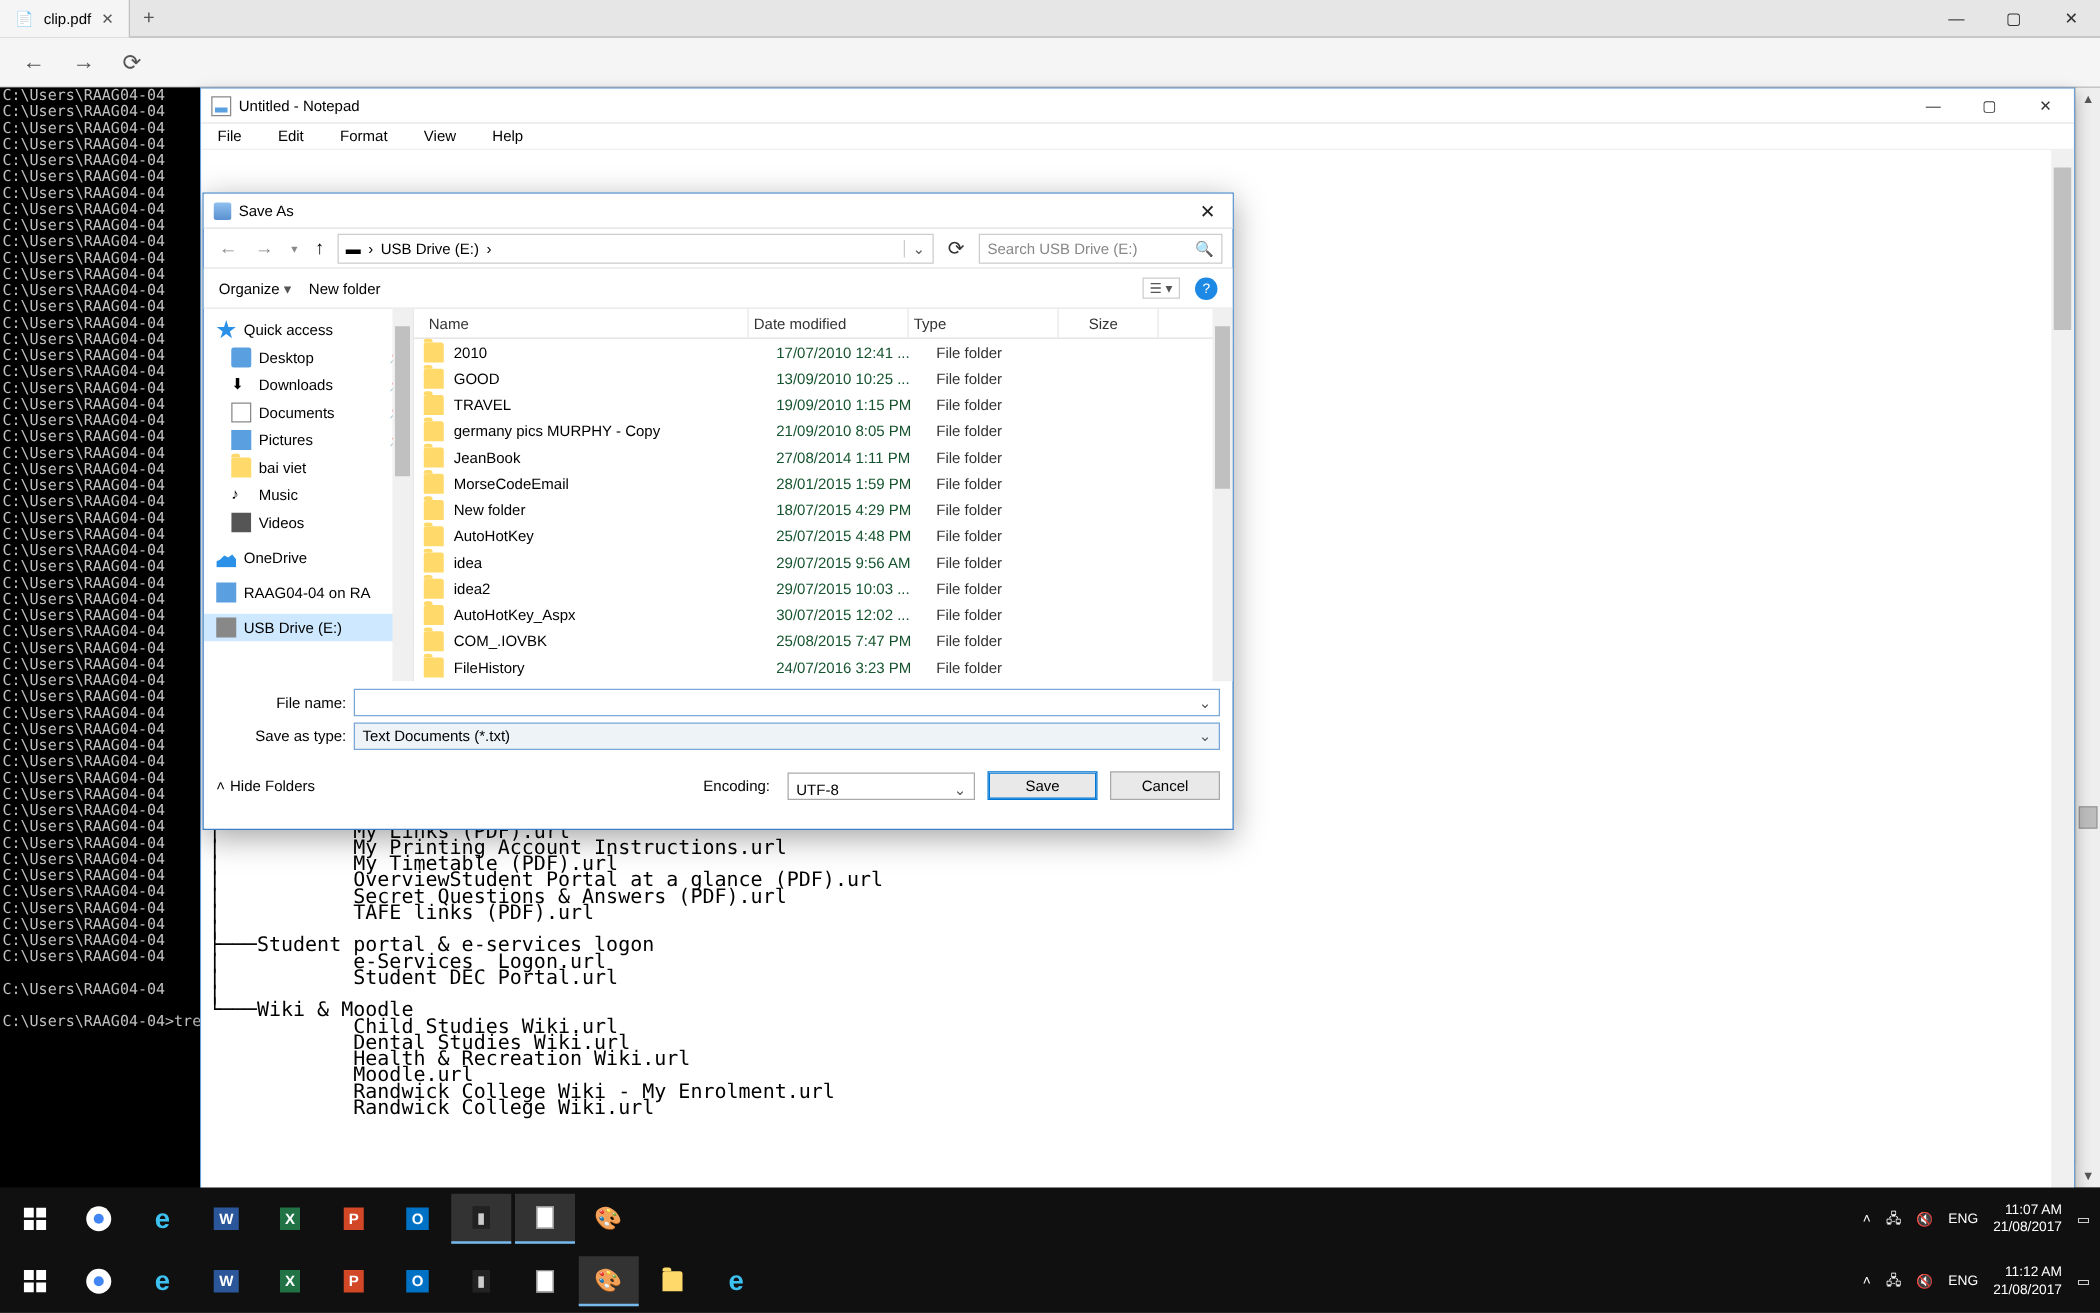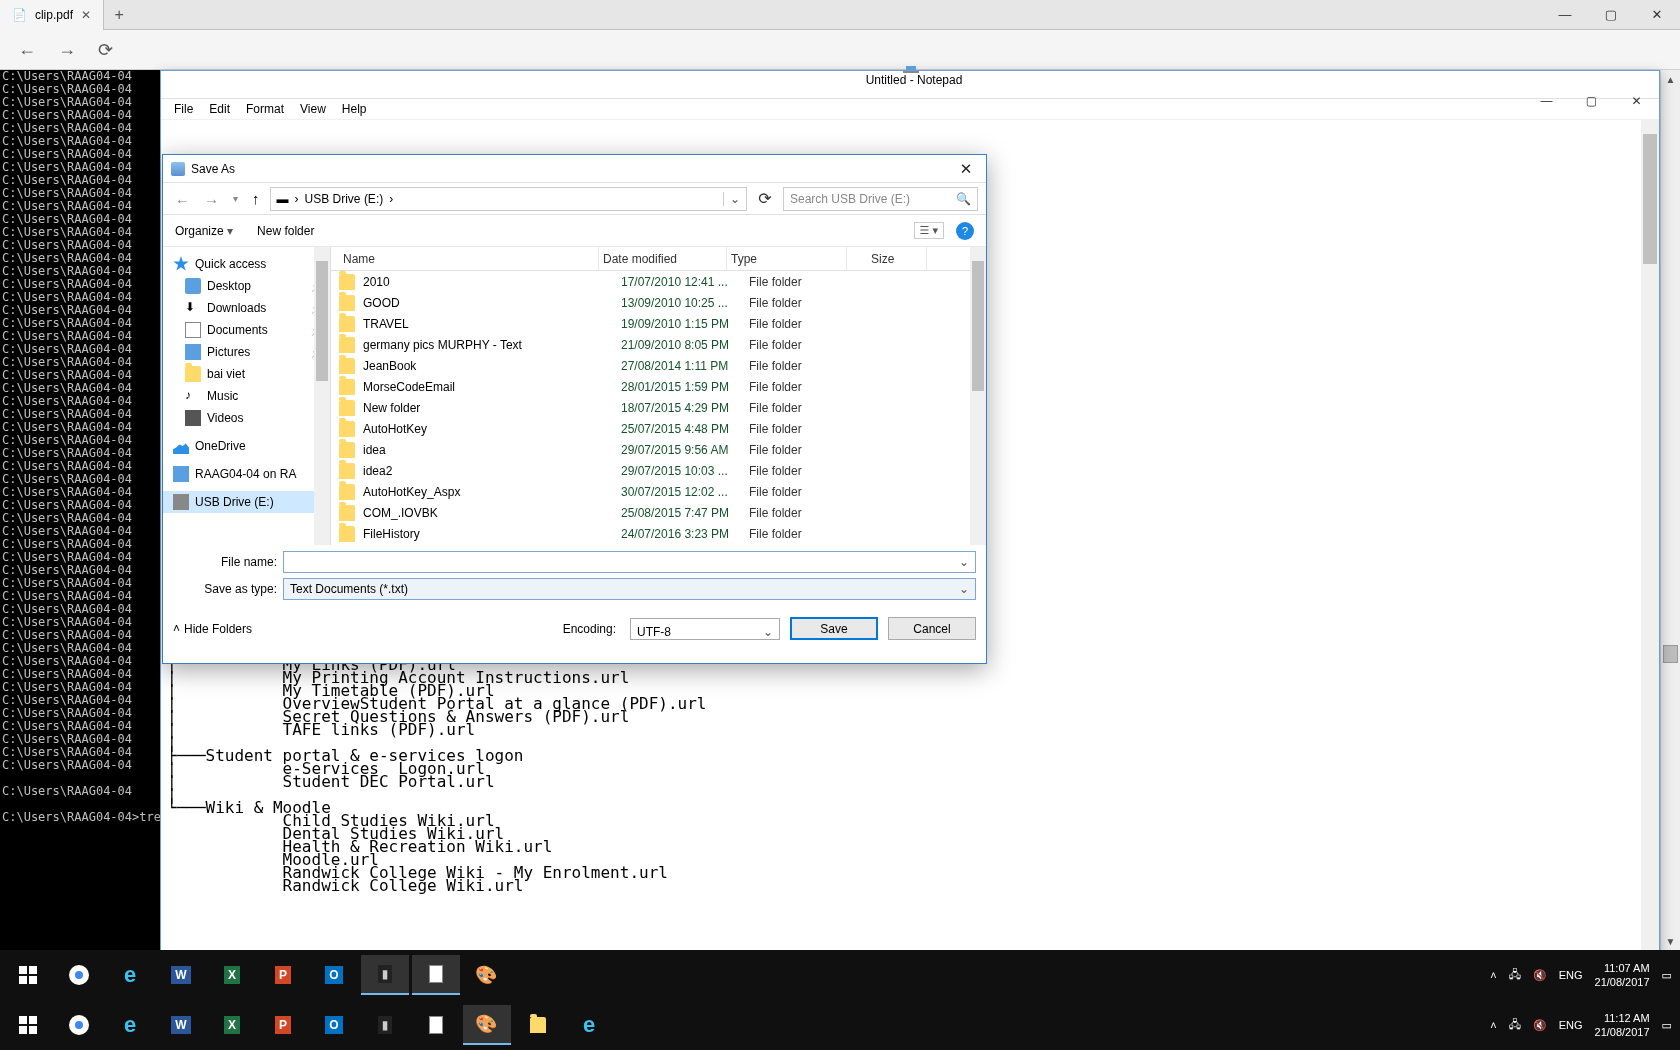--- a/index.html
+++ b/index.html
@@ -24,26 +24,26 @@
 .content { position: relative; width: 100%; height: calc(100% - 70px - 50px - 50px); background: #000; }
 
 
 .console { position: absolute; left: 2px; top: 0; right: 0; bottom: 0; color: #c0c0c0; font-family: "Consolas","Lucida Console",monospace; font-size: 12px; line-height: 13px; white-space: pre; }
 .consolescroll { position:absolute; right:0; top:0; bottom:0; width:20px; background:#eee; border-left:1px solid #ccc;}
 .consolescroll .thumb{position:absolute; left:2px; right:2px; top:575px; height:18px; background:#bdbdbd; border:1px solid #999;}
 .consolescroll .arrow{position:absolute;left:0;right:0;height:18px;display:flex;align-items:center;justify-content:center;font-size:10px;color:#555;background:#eee;}
 
 
 .notepad { position: absolute; left: 160px; top: 0; width: 1500px; height: 935px; background: #fff; border: 1px solid #6aa0d8; box-shadow: 0 4px 12px rgba(0,0,0,.3); }
-.np-title { height: 28px; display: flex; align-items: center; background: #fff; border-bottom: 1px solid #e0e0e0; font-size: 12px; padding-left: 8px; flex-direction: column; }
+.np-title { height: 28px; display: flex; align-items: center; background: #fff; border-bottom: 1px solid #e0e0e0; font-size: 12px; padding-left: 8px; }
 .np-title .icon { width: 16px; height: 16px; background: #fff; border: 1px solid #888; margin-right: 6px; position:relative;}
 .np-title .icon::after{content:''; position:absolute; left:2px; right:2px; bottom:2px; height:4px; background:#5aa0e0;}
 .np-winctls { margin-left: auto; display: flex; }
 .np-winctls span { width: 45px; height: 28px; display: inline-flex; align-items: center; justify-content: center; font-size: 12px; color: #333; }
-.np-menu { height: 21px; display: flex; align-items: center; gap: 2px; padding-left: 6px; font-size: 12px; background: #fff; border-bottom: 1px solid #f0f0f0; }
+.np-menu { height: 21px; display: flex; align-items: center; gap: 15px; padding-left: 6px; font-size: 12px; background: #fff; border-bottom: 1px solid #f0f0f0; }
 .np-menu span { padding: 2px 7px; }
 .np-body { position: relative; background: #fff; height: calc(100% - 49px); }
 .np-text { position: absolute; left: 6px; top: 4px; right: 20px; bottom: 20px; font-family: "Consolas","Lucida Console",monospace; font-size: 16px; line-height: 13px; white-space: pre; color: #000; }
 .np-vscroll{position:absolute;right:0;top:0;bottom:18px;width:18px;background:#f0f0f0;}
 .np-vscroll .th{position:absolute;left:2px;right:2px;top:14px;height:130px;background:#c0c0c0;}
 .np-hscroll{position:absolute;left:0;right:18px;bottom:0;height:18px;background:#f0f0f0;}
 .np-hscroll .th{position:absolute;top:2px;bottom:2px;left:14px;width:1200px;background:#c0c0c0;}
 
 
 .dialog { position: absolute; left: 162px; top: 84px; width: 825px; height: 510px; background: #fff; border: 1px solid #3a7fc4; box-shadow: 0 6px 24px rgba(0,0,0,.35); z-index: 10; }
@@ -51,21 +51,21 @@
 .dlg-title .icon { width: 14px; height: 14px; background: linear-gradient(#8fc0f0,#5a90d0); margin-right: 6px; border-radius:2px;}
 .dlg-close { margin-left: auto; width: 40px; text-align: center; color:#222; font-size:15px;}
 .dlg-nav { height: 32px; display: flex; align-items: center; gap: 6px; padding: 0 8px; border-bottom: 1px solid #e0e0e0; }
 .dlg-nav .arrowbtn { color: #888; font-size: 15px; padding: 0 4px;}
 .dlg-nav .arrowbtn.enabled{color:#000;}
 .crumb { flex: 1; height: 24px; border: 1px solid #ccc; display: flex; align-items: center; font-size: 12px; padding-left: 6px; gap: 6px; background:#fff;}
 .crumb .dd { margin-left:auto; border-left:1px solid #ccc; display:flex; align-items:center; padding:0 6px; color:#555;}
 .refresh { width: 24px; text-align: center; color: #333; }
 .search { width: 195px; height: 24px; border: 1px solid #ccc; display: flex; align-items: center; font-size: 12px; padding: 0 6px; color: #888; }
 .search .mg { margin-left: auto; color: #555; }
-.dlg-tool { height: 32px; display: flex; align-items: center; gap: 24px; padding: 0 12px; font-size: 12px; background:#fff; border-bottom:1px solid #e8e8e8;}
+.dlg-tool { height: 32px; display: flex; align-items: center; gap: 14px; padding: 0 12px; font-size: 12px; background:#fff; border-bottom:1px solid #e8e8e8;}
 .dlg-tool .org::after{content:' ▾'; color:#555;}
 .viewbtn { margin-left: auto; display:flex; gap:4px; align-items:center; color:#555;}
 .viewbtn .v{border:1px solid #ccc; padding:1px 5px; font-size:11px;}
 .helpbtn { width:18px; height:18px; border-radius:50%; background:#1e88e5; color:#fff; font-size:11px; display:inline-flex; align-items:center; justify-content:center; margin-left:8px;}
 .dlg-main { display:flex; height: 298px; position:relative;}
 .tree { width: 168px; border-right: 1px solid #e0e0e0; font-size: 12px; overflow:hidden; position:relative;}
 .tree ul{list-style:none; padding-left:0;}
 .tree li { padding: 3px 4px 3px 22px; display:flex; align-items:center; gap:6px; position:relative;}
 .tree li.hdr{font-weight:normal; padding-left:10px; margin-top:6px;}
 .tree li.sel { background: #cde8ff; }
@@ -368,21 +368,21 @@
                 <span class="r-type">File folder</span>
               </div>
               <div class="row">
                 <span class="ic ic-fold"></span>
                 <span class="r-name">TRAVEL</span>
                 <span class="r-date">19/09/2010 1:15 PM</span>
                 <span class="r-type">File folder</span>
               </div>
               <div class="row">
                 <span class="ic ic-fold"></span>
-                <span class="r-name">germany pics MURPHY - Text</span>
+                <span class="r-name">germany pics MURPHY - Copy</span>
                 <span class="r-date">21/09/2010 8:05 PM</span>
                 <span class="r-type">File folder</span>
               </div>
               <div class="row">
                 <span class="ic ic-fold"></span>
                 <span class="r-name">JeanBook</span>
                 <span class="r-date">27/08/2014 1:11 PM</span>
                 <span class="r-type">File folder</span>
               </div>
               <div class="row">

